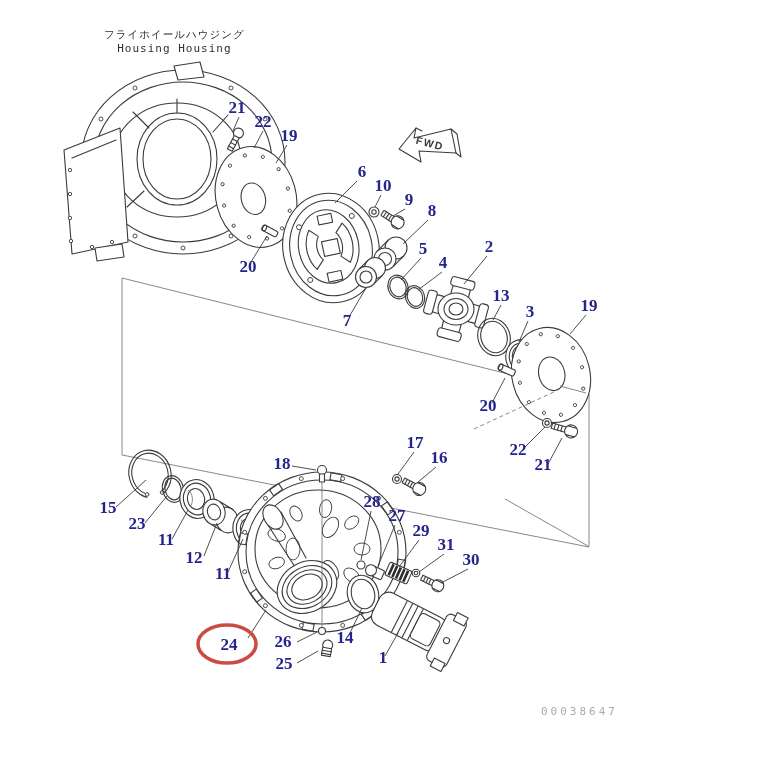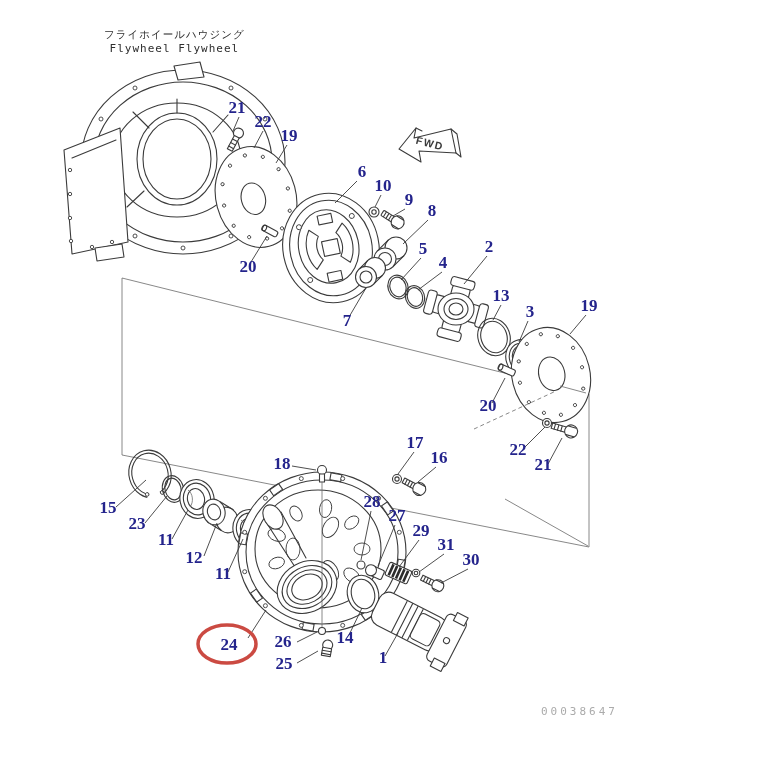--- a/index.html
+++ b/index.html
@@ -20,21 +20,21 @@
                font:11px "DejaVu Sans Mono",monospace;letter-spacing:3px;}
   .fwdtxt{font:bold 10.5px "Liberation Sans",sans-serif;fill:#3b3b3b;letter-spacing:1.5px;text-anchor:middle;}
 </style>
 </head>
 <body>
 
 <div id="stage">
 
   <div id="title-block">
     <span class="jp">フライホイールハウジング</span>
-    <span class="en">Flywheel Flywheel</span>
+    <span class="en">Housing Housing</span>
   </div>
 
   <svg id="diagram-svg" width="782" height="778" viewBox="0 0 782 778">
 
     <g>
       <path class="thin" d="M122,278 L589,394 L589,547 L122,455 Z"></path>
       <line class="thin" x1="505" y1="499" x2="588" y2="546"></line>
     </g>
 
     <g>

